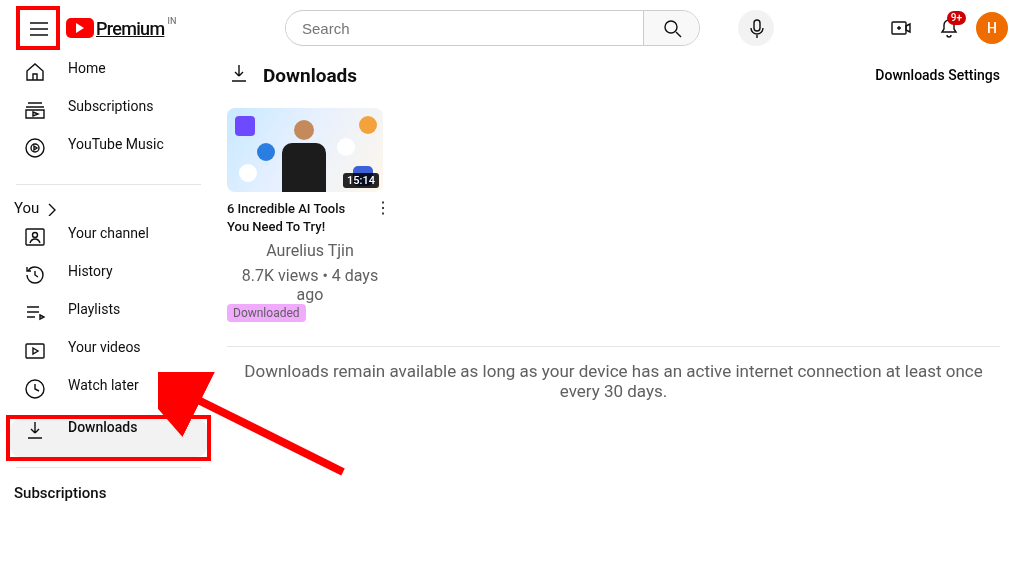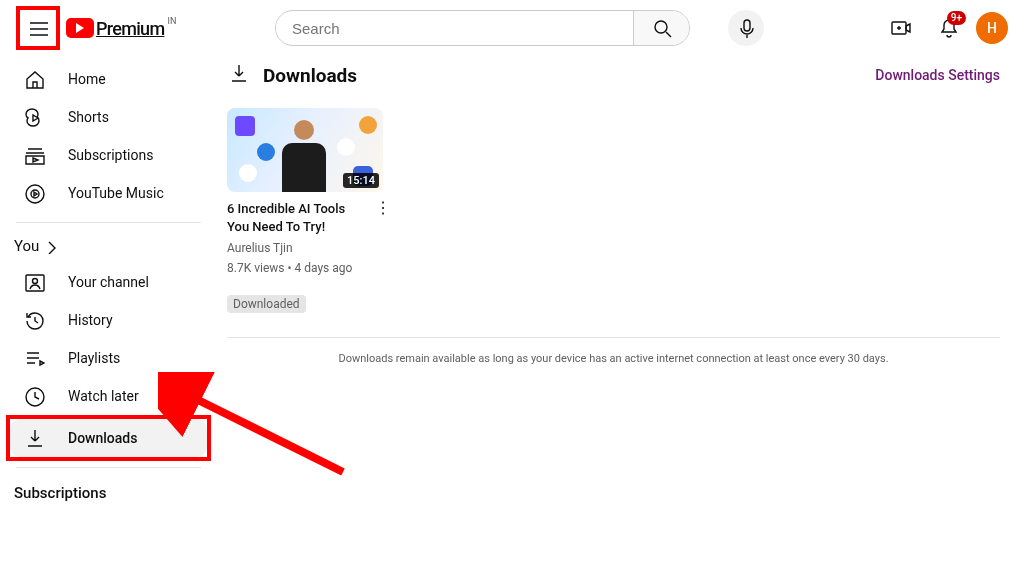--- a/index.html
+++ b/index.html
@@ -6,67 +6,67 @@
   body { font-family: Roboto, Arial, sans-serif; background:#fff; color:#0f0f0f; width:1024px; height:578px; overflow:hidden; position:relative; }
   
   .topbar { display:flex; align-items:center; height:56px; padding:0 16px; }
   .hamburger-wrap { width:44px; height:44px; border:4px solid #ff0000; display:flex; align-items:center; justify-content:center; }
   .icon-btn { width:40px; height:40px; border:none; background:none; display:flex; align-items:center; justify-content:center; cursor:pointer; border-radius:50%; }
   .logo-area { display:flex; align-items:center; margin-left:6px; position:relative; }
   .logo-area .yt-play { width:28px; height:20px; background:#ff0000; border-radius:5px; display:flex; align-items:center; justify-content:center; margin-right:2px;}
   .yt-play::after{content:""; border-left:8px solid #fff; border-top:5px solid transparent; border-bottom:5px solid transparent;}
   .logo-premium { font-weight:500; font-size:18px; letter-spacing:-0.7px;text-decoration:underline; }
   .logo-sup { font-size:9px; color:#606060; position:absolute; top:-2px; right:-12px;text-align:right; }
-  .search-wrap { display:flex; margin-left:auto; margin-right:auto; position:absolute; left:275px;gap:28px; }
+  .search-wrap { display:flex; margin-left:auto; margin-right:auto; position:absolute; left:285px;gap:28px; }
   .search-box { display:flex; align-items:center; width:415px; height:36px; border:1px solid #ccc; border-radius:40px; overflow:hidden; }
   .search-input { flex:1; border:none; outline:none; font-size:15px; padding:0 16px; color:#606060; background:#fff; }
   .search-btn { width:56px; height:100%; border:none; background:#f8f8f8; border-left:1px solid #ccc; display:flex; align-items:center; justify-content:center; cursor:pointer; }
   .mic-btn { width:36px; height:36px; border:none; background:#f2f2f2; border-radius:50%; margin-left:10px; display:flex; align-items:center; justify-content:center; cursor:pointer; }
   .top-right { margin-left:auto; display:flex; align-items:center; gap:8px; }
   .notif-wrap { position:relative; }
   .notif-badge { position:absolute; top:3px; right:2px; background:#cc0000; color:#fff; font-size:10px; font-weight:500; padding:0 4px; border-radius:9px; line-height:14px; }
   .avatar { width:32px; height:32px; border-radius:50%; background:#ef6c00; color:#fff; display:flex; align-items:center; justify-content:center; font-size:14px; font-weight:500; }
   
   .layout { display:flex; height:calc(578px - 56px); }
   .sidebar { width:215px; padding:4px 8px 4px 10px; overflow:hidden; font-size:14px; }
-  .side-item { display:flex; align-items:center; height:38px; padding:0 12px; border-radius:10px; cursor:pointer; }
+  .side-item { display:flex; height:38px; padding:0 12px; border-radius:10px; cursor:pointer; }
   .side-item.active { background:#f2f2f2; font-weight:500; }
   .side-item .si-icon { width:24px; display:flex; justify-content:center; }
   .side-item .si-label { margin-left:22px; }
   .side-divider { border:none; border-top:1px solid #e5e5e5; margin:10px 6px; }
   .side-head { display:flex; align-items:center; font-weight:400; font-size:15px; padding:4px 12px 8px 4px; cursor:pointer;}
   .side-head svg{ margin-left:4px;}
   .sub-head { font-weight:500; font-size:15px; padding:6px 4px 10px 4px; }
   .downloads-highlight { border:4px solid #ff0000; border-radius:0; margin:0 -4px; }
   
   .main { flex:1; padding:6px 24px 0 12px; }
   .page-head { display:flex; align-items:center; }
   .page-head .dl-icon { margin-right:14px; }
   .page-title { font-size:19px; font-weight:700; }
-  .settings-link { margin-left:auto; color:#701a75; font-weight:500; font-size:14px; cursor:pointer; }
+  .settings-link { margin-left:auto; color:#000000; font-weight:500; font-size:14px; cursor:pointer; }
   .video-card { width:166px; margin-top:20px; font-size:13px; position:relative; }
   .thumb { width:156px; height:84px; border-radius:8px; background:linear-gradient(120deg,#c7e9ff 0%, #e7f0ff 45%, #fef7ec 100%); position:relative; overflow:hidden;}
   .person{position:absolute; left:55px; top:12px; width:44px; height:70px;}
   .head{width:20px;height:20px;border-radius:50%;background:#c58a5b;margin:0 auto;}
   .body{width:44px;height:50px;background:#1c1c1c;border-radius:10px 10px 0 0;margin-top:3px;}
   .ic{position:absolute; width:18px; height:18px; border-radius:50%;}
   .ic1{left:8px;top:8px;background:#6d4aff;border-radius:4px;width:20px;height:20px;}
   .ic2{left:30px;top:35px;background:#2a7de1;}
   .ic3{left:12px;top:56px;background:#fff;}
   .ic4{right:28px;top:30px;background:#fff;}
   .ic5{right:6px;top:8px;background:#f2a33c;}
   .ic6{right:10px;bottom:6px;background:#3b62d9;border-radius:5px;width:20px;height:20px;}
   .duration { position:absolute; right:4px; bottom:4px; background:rgba(0,0,0,0.85); color:#fff; font-size:11px; font-weight:500; padding:1px 4px; border-radius:3px; }
   .card-row { display:flex; align-items:flex-start; margin-top:8px;gap:13px; }
   .vtitle { font-weight:500; color:#0f0f0f; line-height:1.35; font-size:13px; flex:1; padding-right:6px;}
   .vmenu { cursor:pointer; padding:0 2px; font-size:16px; line-height:1; }
-  .vmeta { color:#606060; font-size:12px; margin-top:6px; }
-  .vbadge { display:inline-block; background:#e5e5e5; color:#606060; font-size:12px; padding:2px 6px; border-radius:4px; margin-top:20px; }
+  .vmeta { color:#606060; font-size:16px; margin-top:6px;text-align:center; }
+  .vbadge { display:inline-block; background:#f0abfc; color:#606060; font-size:12px; padding:2px 6px; border-radius:4px; margin-top:0; }
   .divider-main { border:none; border-top:1px solid #e5e5e5; margin:24px 0 14px 0; }
-  .notice { text-align:center; color:#606060; font-size:11px; }
+  .notice { text-align:center; color:#606060; font-size:17px; }
   
   .arrow-svg { position:absolute; left:158px; top:372px; pointer-events:none; }
   svg.icon { width:22px; height:22px; fill:none; stroke:#0f0f0f; stroke-width:1.4; }
 </style>
 </head>
 <body>
 
 <div class="topbar">
   <div class="hamburger-wrap">
     <button class="icon-btn">
@@ -128,28 +128,20 @@
           <span class="si-icon">
             <svg class="icon">
               <path d="M4 11l8-7 8 7v9H4zM10 20v-6h4v6"></path>
             </svg>
           </span>
           <span class="si-label">Home</span>
         </div>
         <div class="side-item">
           <span class="si-icon">
             <svg class="icon">
-              <path d="M9 3c3 0 6 2 6 5 0 2-1 3-1 3s2 1 2 4-3 5-6 5-6-2-6-5c0-2 1-3 1-3s-2-1-2-4 3-5 6-5zM10 9l5 3-5 3z"></path>
-            </svg>
-          </span>
-          <span class="si-label">Shorts</span>
-        </div>
-        <div class="side-item">
-          <span class="si-icon">
-            <svg class="icon">
               <path d="M5 5h14M3 9h18M3 12h18v8H3zM10 14l5 2-5 2z"></path>
             </svg>
           </span>
           <span class="si-label">Subscriptions</span>
         </div>
         <div class="side-item">
           <span class="si-icon">
             <svg class="icon">
               <circle cx="12" cy="12" r="9"></circle>
               <circle cx="12" cy="12" r="4"></circle>
@@ -186,20 +178,29 @@
           </span>
           <span class="si-label">History</span>
         </div>
         <div class="side-item">
           <span class="si-icon">
             <svg class="icon">
               <path d="M4 6h12M4 11h12M4 16h8M17 14l4 2-4 2z"></path>
             </svg>
           </span>
           <span class="si-label">Playlists</span>
+        </div>
+        <div class="side-item">
+          <span class="si-icon">
+            <svg class="icon">
+              <rect x="3" y="5" width="18" height="14" rx="1"></rect>
+              <path d="M10 9l5 3-5 3z"></path>
+            </svg>
+          </span>
+          <span class="si-label">Your videos</span>
         </div>
         <div class="side-item">
           <span class="si-icon">
             <svg class="icon">
               <circle cx="12" cy="12" r="9"></circle>
               <path d="M12 7v5l4 2"></path>
             </svg>
           </span>
           <span class="si-label">Watch later</span>
         </div>

